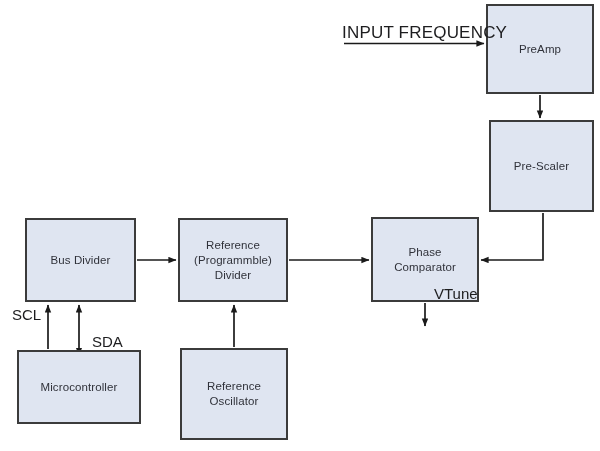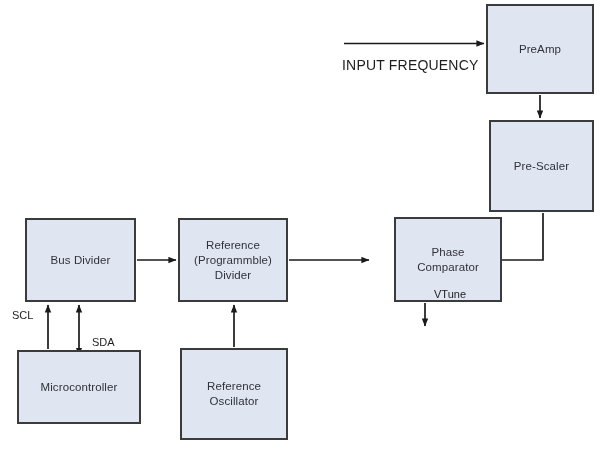--- a/index.html
+++ b/index.html
@@ -31,28 +31,27 @@
     letter-spacing: 0.1px;
   }
   .block-label {
     display: block;
     white-space: pre-line;
     padding: 0 3px;
   }
   .edge-label {
     position: absolute;
     color: #1d1d1f;
-    font-size: 11px;
+    font-size: 15px;
     line-height: 14px;
     white-space: nowrap;
   }
   .edge-label.caps {
-    font-size: 14px;
+    font-size: 17px;
     letter-spacing: 0.2px;
-    margin-top: 32px;
   }
   .watermark {
     position: absolute;
     color: #cfe2c2;
     font-size: 17px;
     letter-spacing: 0.2px;
     white-space: nowrap;
     user-select: none;
   }
   #wire-layer {
@@ -109,21 +108,21 @@
   <div class="block" style="left:25px; top:218px; width:111px; height:84px;">
     <span class="block-label">Bus Divider</span>
   </div>
 
   <div class="block" style="left:178px; top:218px; width:110px; height:84px;">
     <span class="block-label">Reference
 (Programmble)
 Divider</span>
   </div>
 
-  <div class="block" style="left:371px; top:217px; width:108px; height:85px;margin-left:23px;">
+  <div class="block" style="left:371px; top:217px; width:108px; height:85px;">
     <span class="block-label">Phase
 Comparator</span>
   </div>
 
   <div class="block" style="left:17px; top:350px; width:124px; height:74px;">
     <span class="block-label">Microcontroller</span>
   </div>
 
   <div class="block" style="left:180px; top:348px; width:108px; height:92px;">
     <span class="block-label">Reference

